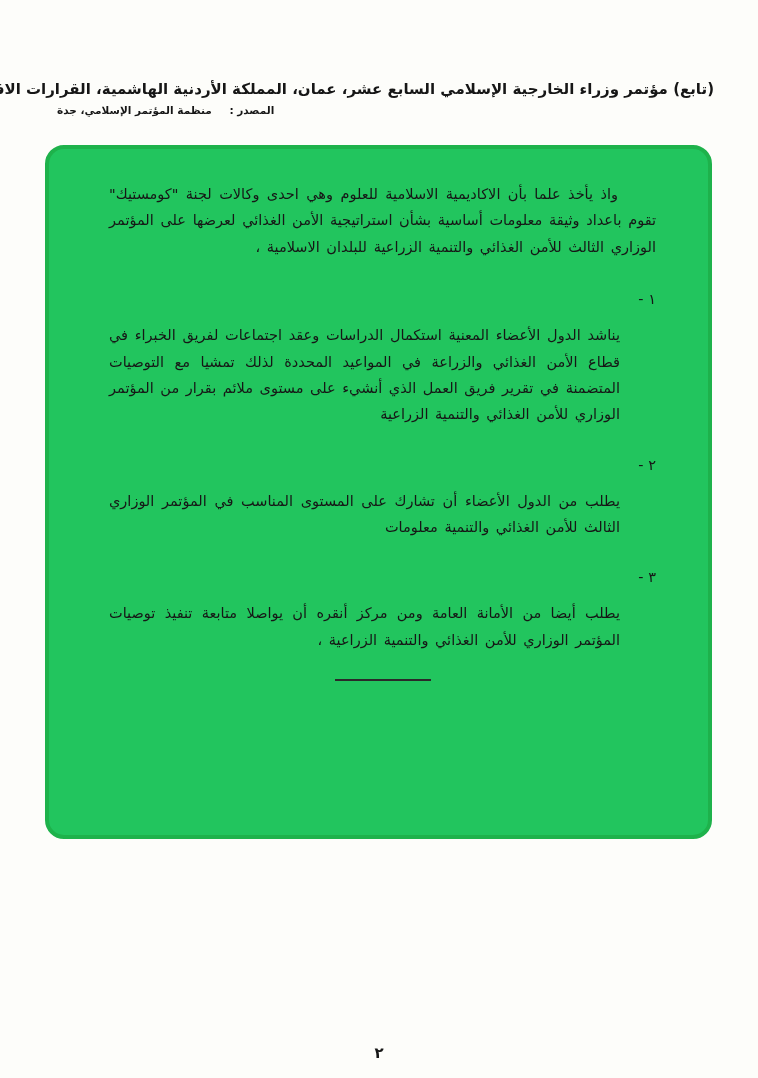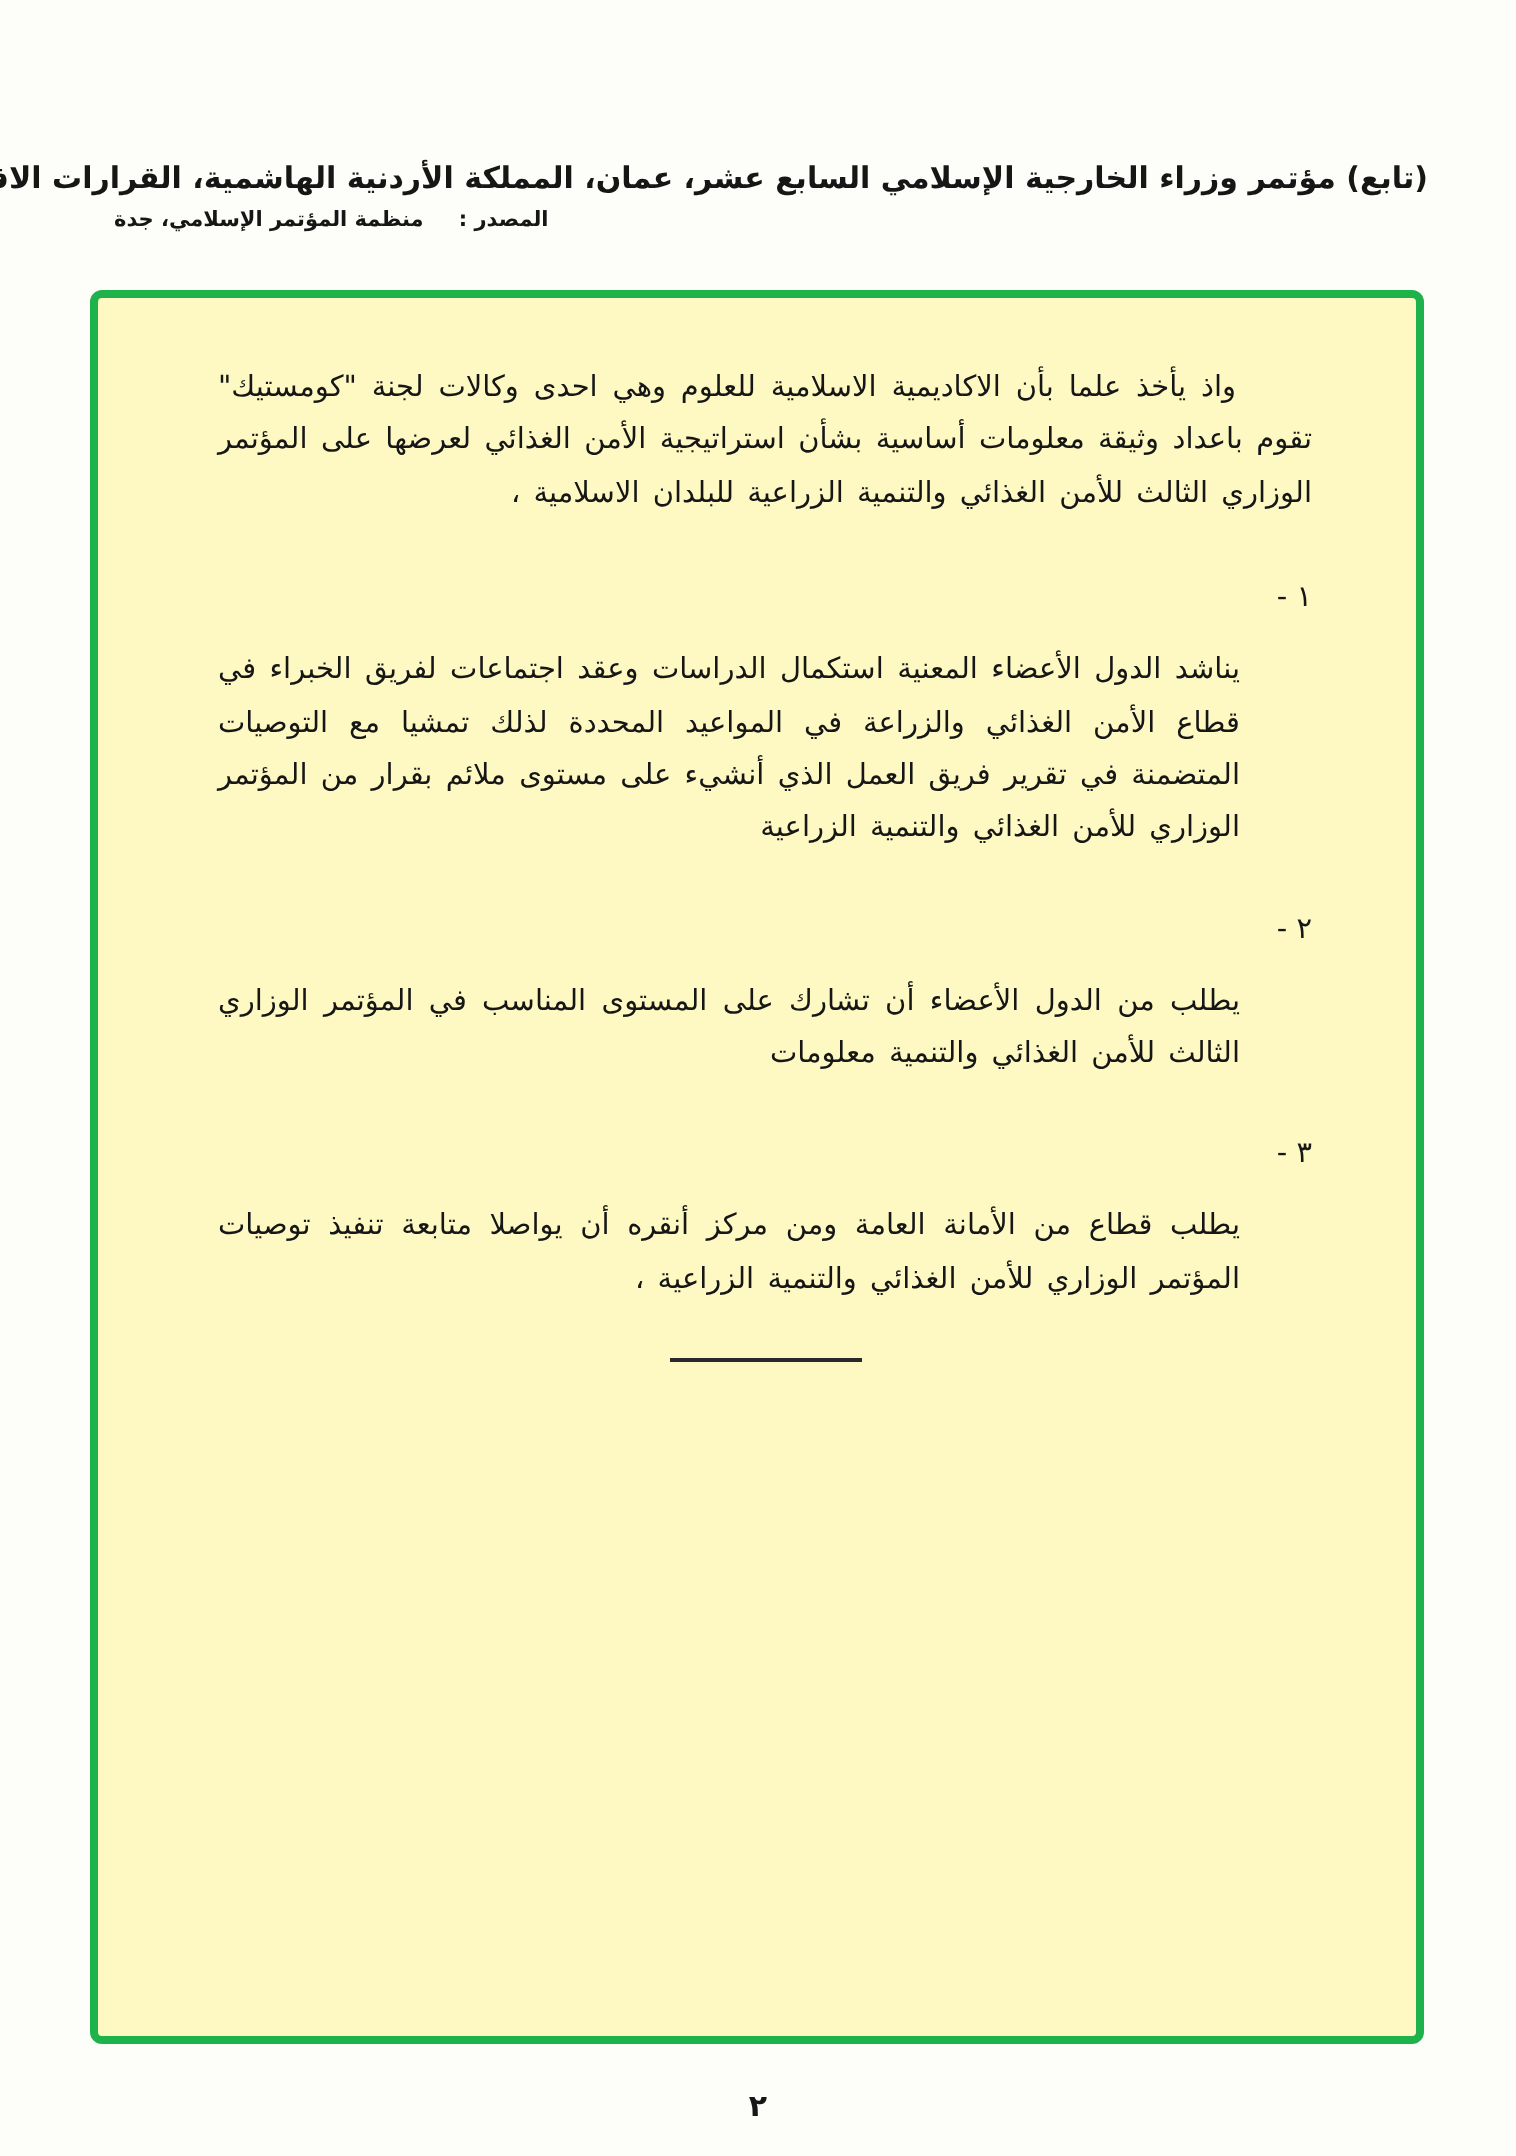--- a/index.html
+++ b/index.html
@@ -20,24 +20,24 @@
     font-weight:bold; font-size:15px; white-space:nowrap;
   }
   .header-line2 {
     position:absolute; top:104px; left:57px;
     direction:rtl; font-weight:bold; font-size:10.5px;text-align:right;
   }
   .header-line2 .source-value { margin-right:14px; }
 
   
   .frame {
-    position:absolute; left:45px; right:46px; top:145px; height:877px;
+    position:absolute; left:45px; right:46px; top:145px; height:694px;
     border:4px solid var(--frame-green);
-    border-radius:6px;
-    background:#fef9c3;
+    border-radius:19px;
+    background:#22c55e;
   }
 
   .content {
     direction:rtl;
     padding:32px 52px 0 60px;
     font-size:14.5px;
     line-height:1.82;
     text-align:justify;
   }
   .intro {
@@ -80,20 +80,20 @@
       <p class="item-text">يناشد الدول الأعضاء المعنية استكمال الدراسات وعقد اجتماعات لفريق الخبراء في قطاع الأمن الغذائي والزراعة في المواعيد المحددة لذلك تمشيا مع التوصيات المتضمنة في تقرير فريق العمل الذي أنشيء على مستوى ملائم بقرار من المؤتمر الوزاري للأمن الغذائي والتنمية الزراعية</p>
     </div>
 
     <div class="item">
       <span class="item-number">٢ -</span>
       <p class="item-text">يطلب من الدول الأعضاء أن تشارك على المستوى المناسب في المؤتمر الوزاري الثالث للأمن الغذائي والتنمية معلومات</p>
     </div>
 
     <div class="item">
       <span class="item-number">٣ -</span>
-      <p class="item-text">يطلب قطاع من الأمانة العامة ومن مركز أنقره أن يواصلا متابعة تنفيذ توصيات المؤتمر الوزاري للأمن الغذائي والتنمية الزراعية ،</p>
+      <p class="item-text">يطلب أيضا من الأمانة العامة ومن مركز أنقره أن يواصلا متابعة تنفيذ توصيات المؤتمر الوزاري للأمن الغذائي والتنمية الزراعية ،</p>
     </div>
 
     <div class="divider"></div>
   </div>
 </div>
 
 <div class="page-number">٢</div>
 
 </body></html>

